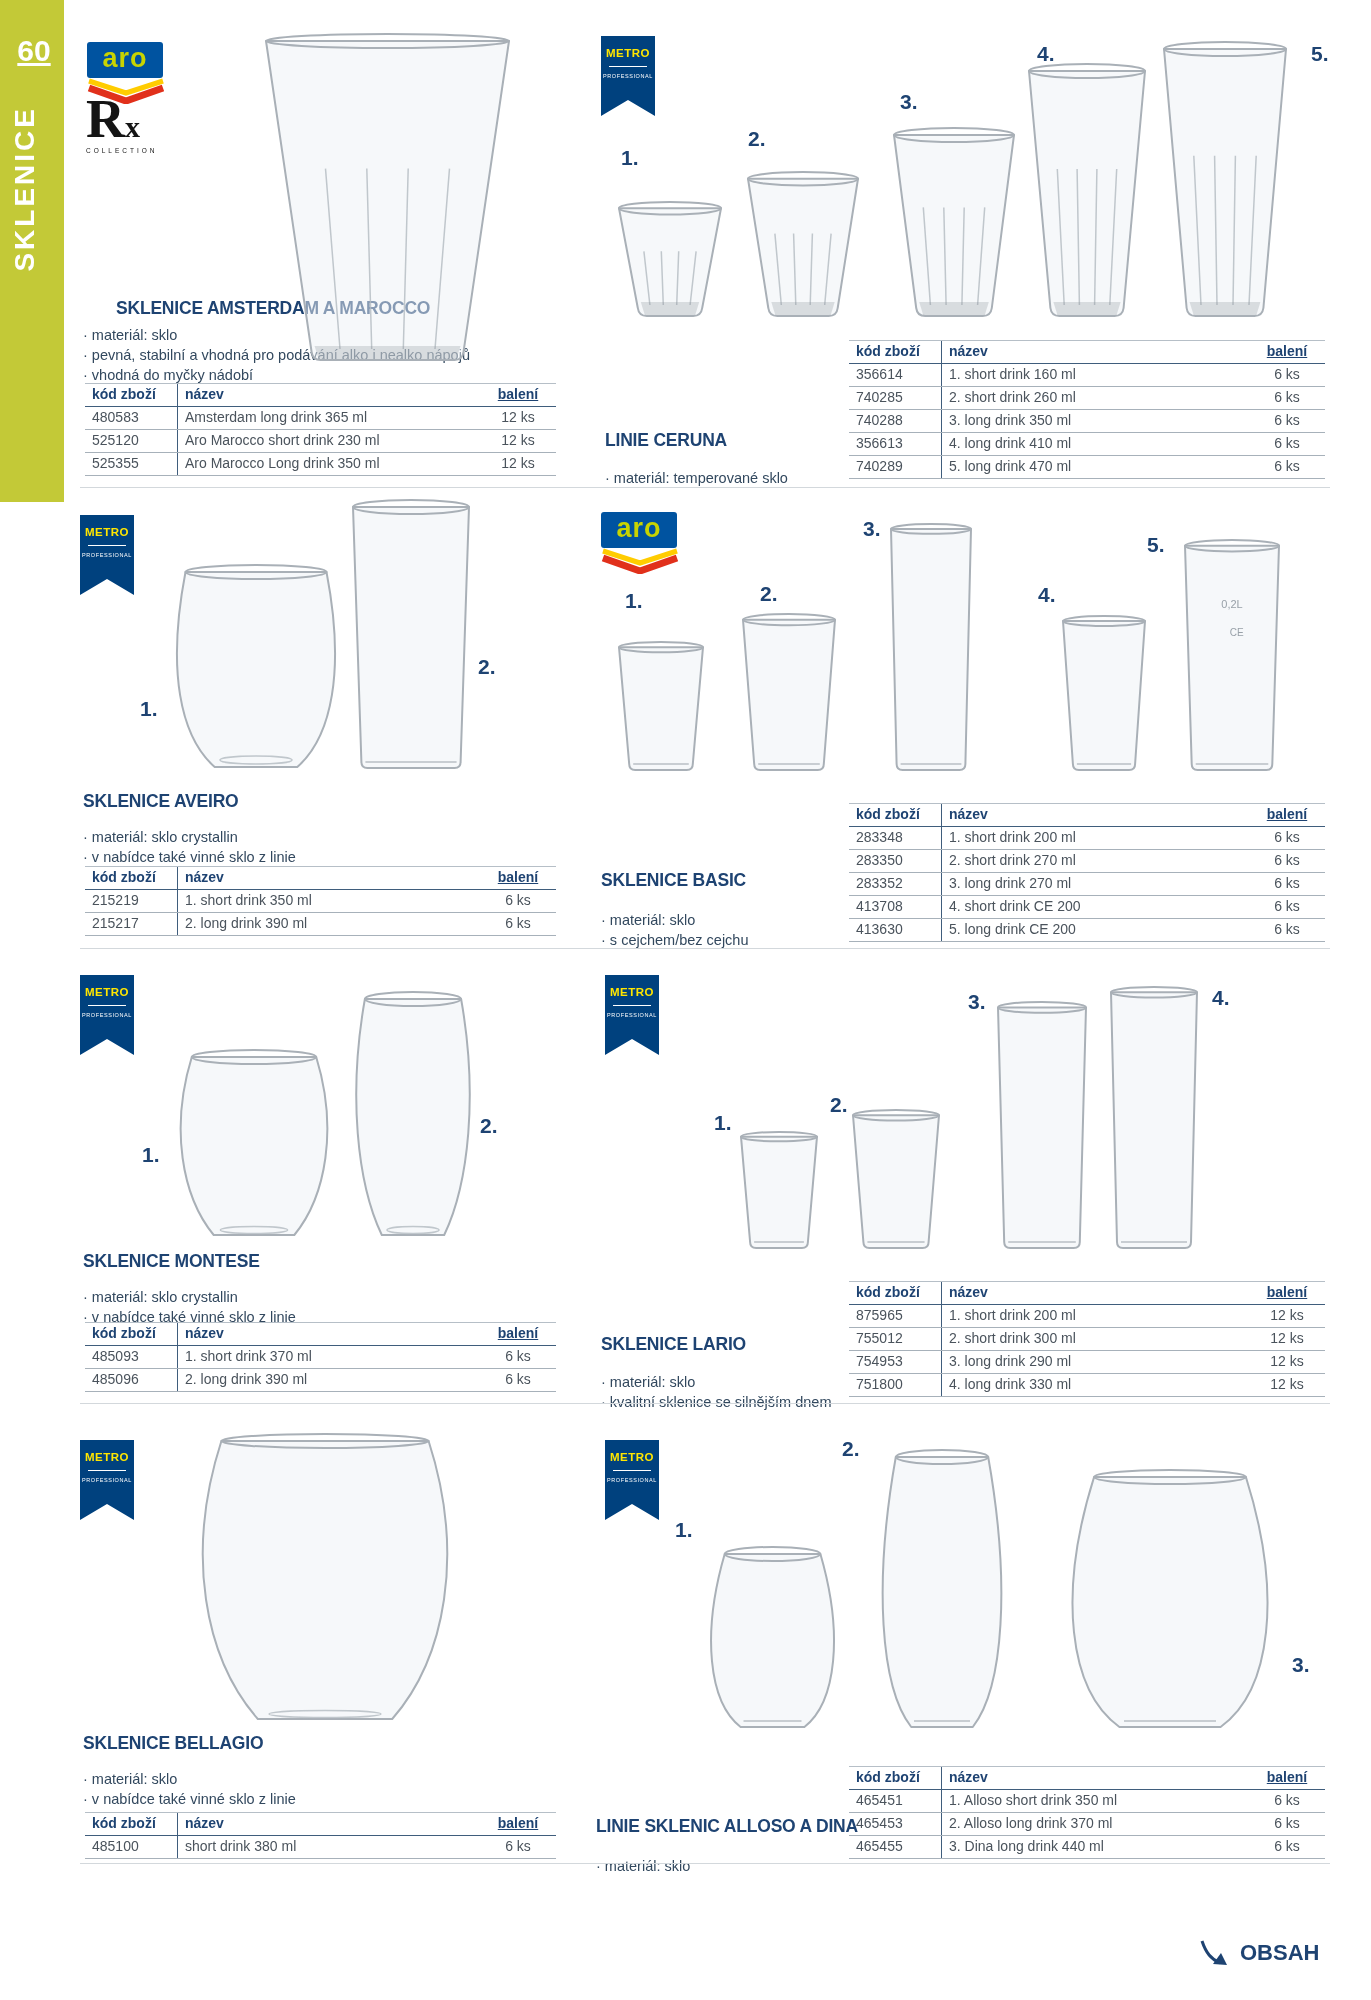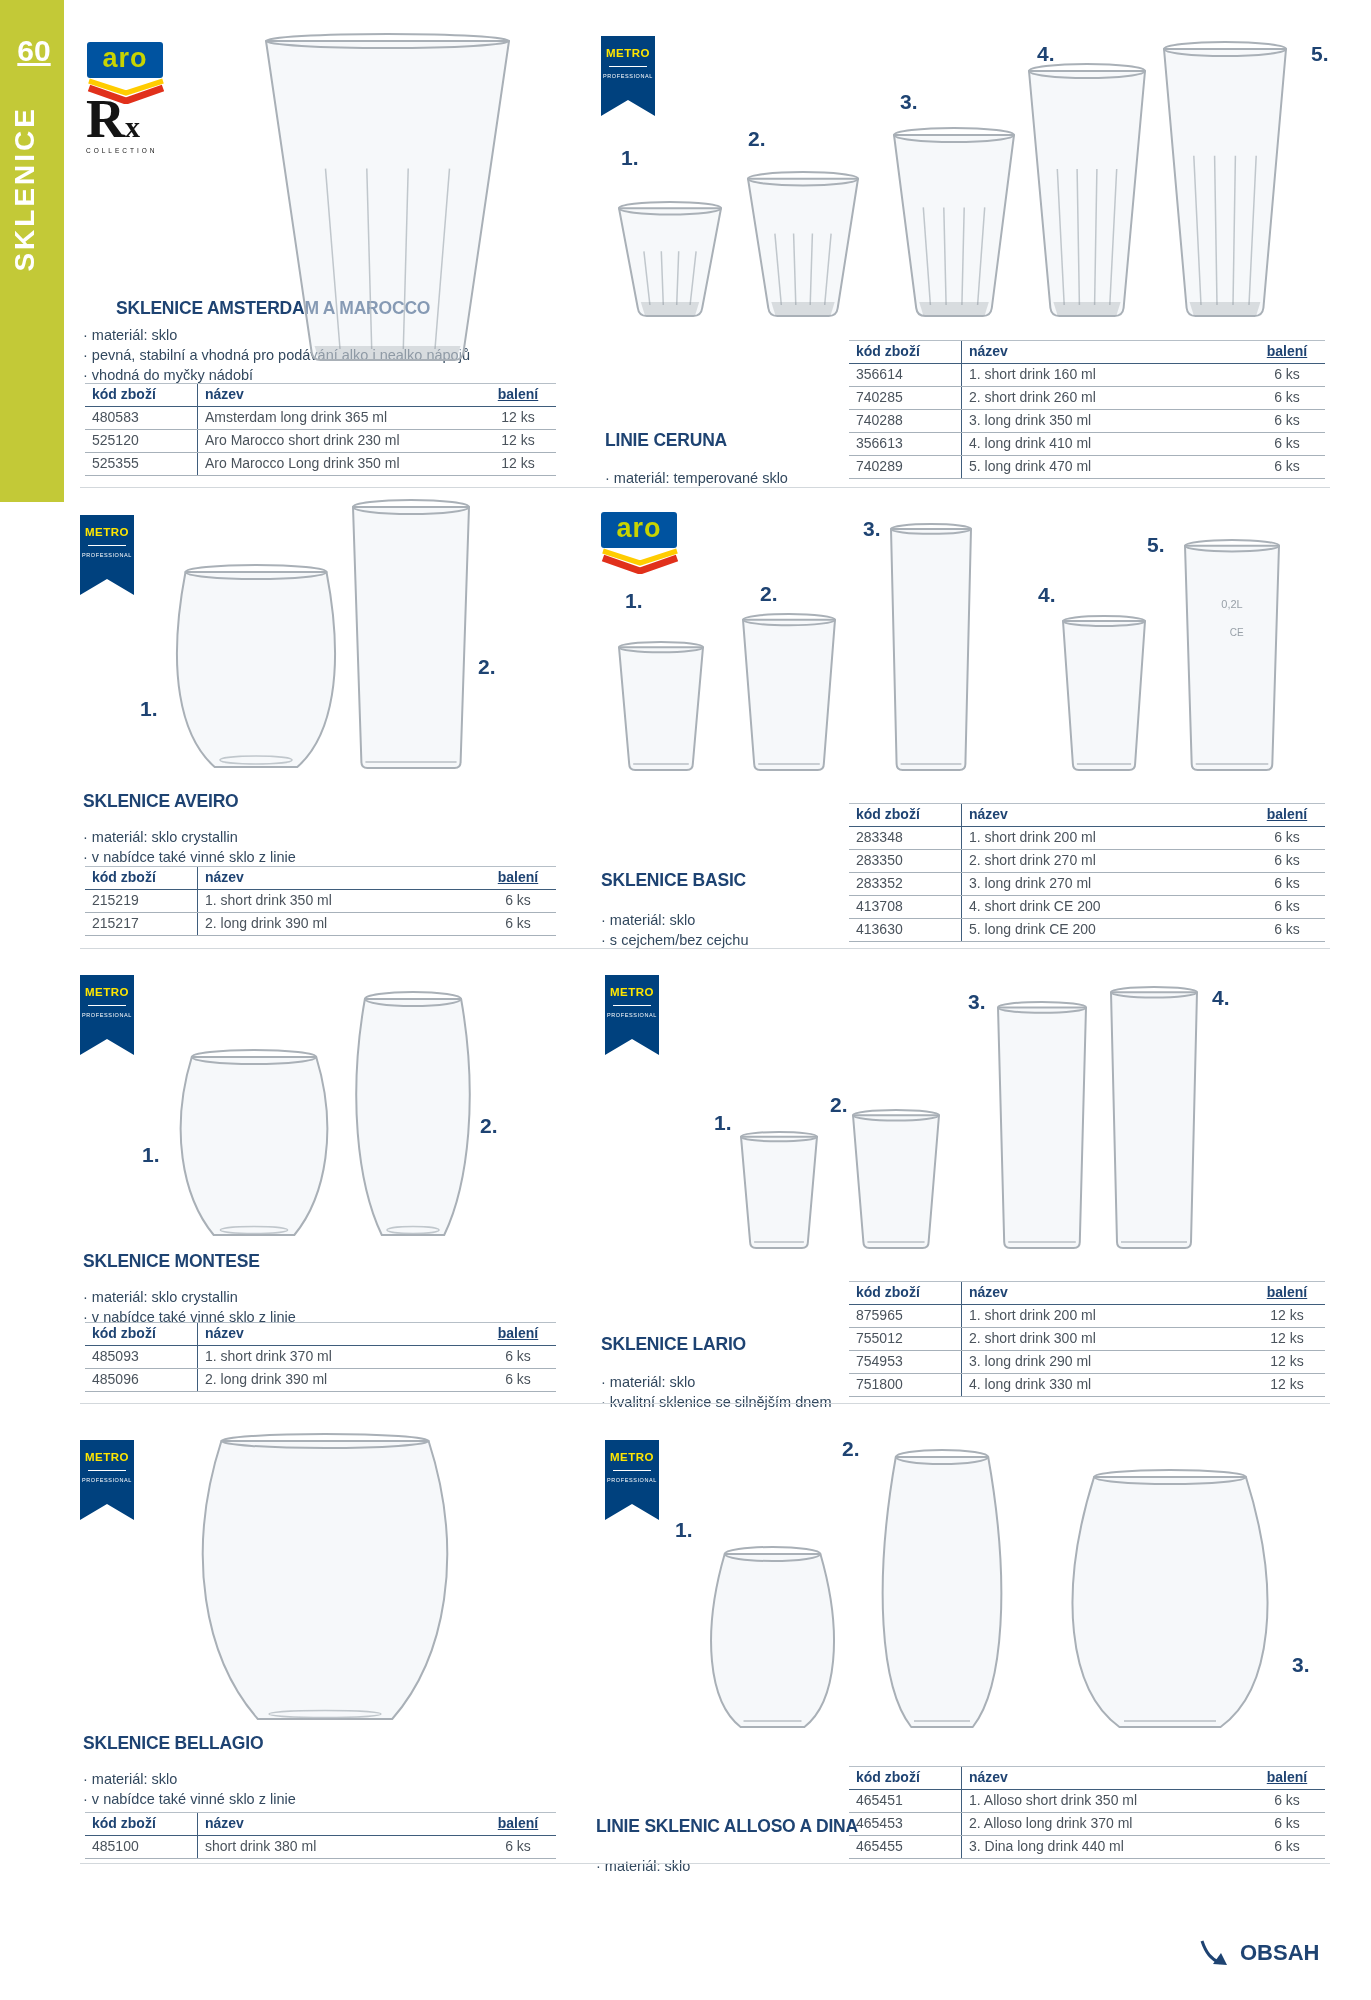--- a/index.html
+++ b/index.html
@@ -25,21 +25,21 @@
   .rx-r{font-family:"Liberation Serif",serif;font-weight:bold;font-size:54px;line-height:.95;}
   .rx-x{font-family:"Liberation Serif",serif;font-weight:bold;font-size:30px;}
   .rx-col{font-size:6.5px;letter-spacing:3px;margin-top:2px;}
   
   .ptitle{position:absolute;font-weight:bold;font-size:17.5px;color:#1e4372;letter-spacing:-.2px;white-space:nowrap;}
   .bullets{position:absolute;font-size:14.5px;color:#32485e;line-height:20px;white-space:nowrap;margin-top:16px;}
   .bullets div::before{content:"· ";}
   .glabel{position:absolute;font-weight:bold;font-size:21px;color:#1e4372;}
   
   .cat-table{position:absolute;font-size:14px;}
-  .tr{display:flex;height:22px;line-height:21px;border-bottom:1px solid #a7b1ba;gap:20px;}
+  .tr{display:flex;height:22px;line-height:21px;border-bottom:1px solid #a7b1ba;}
   .tr.th{border-top:1px solid #b6bfc7;border-bottom:1.5px solid #3f5d7c;font-weight:bold;}
   .tr.th .td{color:#1e4372;}
   .td{padding:0 7px;color:#4a535c;white-space:nowrap;overflow:hidden;}
   .c1{width:78px;flex:none;}
   .c2{flex:1;border-left:1.5px solid #3f5d7c;}
   .c3{width:62px;flex:none;text-align:center;}
   .tr.th .c3{text-align:center;text-decoration:underline;}
   
   .glass{position:absolute;}
   .divider{position:absolute;left:80px;width:1250px;height:1px;background:#d3d8dc;}

